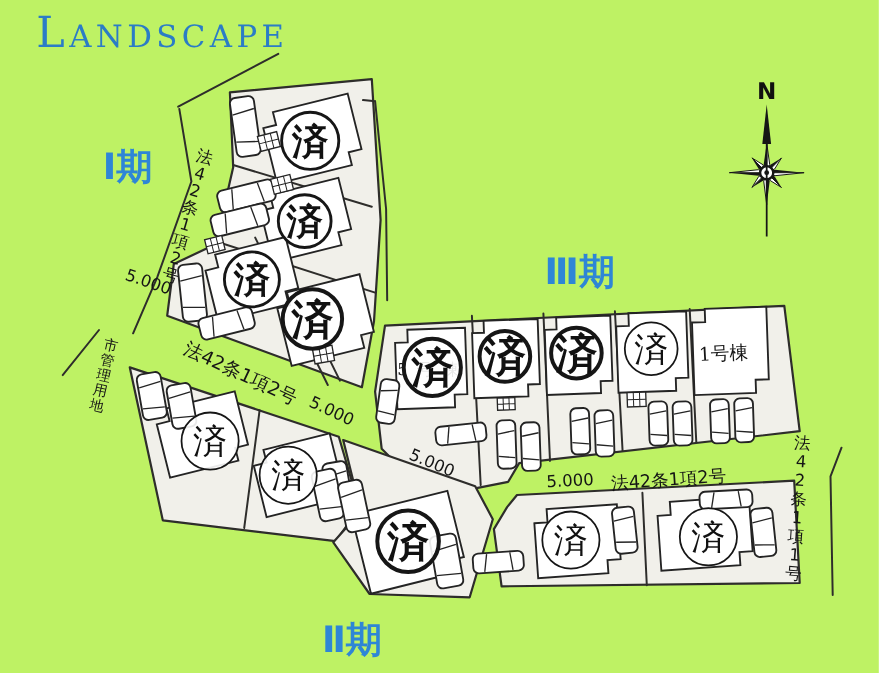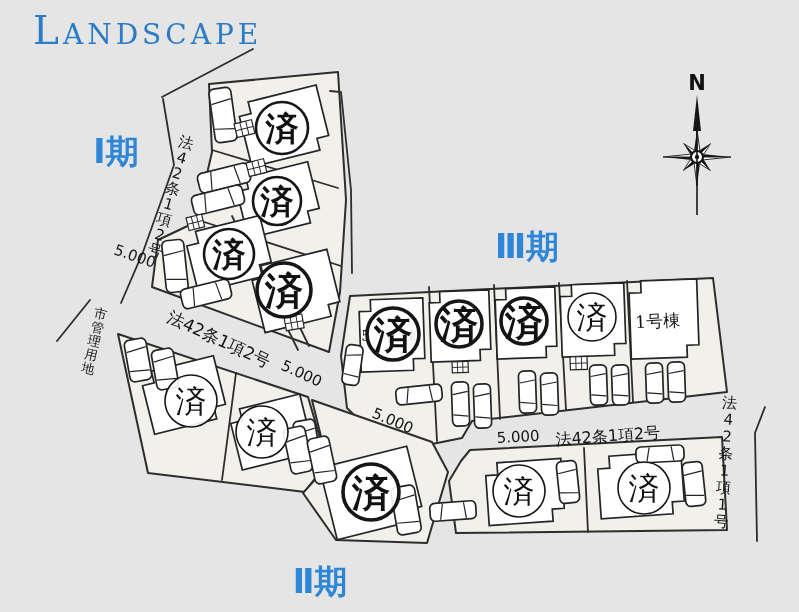--- a/index.html
+++ b/index.html
@@ -1,16 +1,16 @@
 <!DOCTYPE html>
 <html><head>
 <meta charset="utf-8">
 <style>
   html,body{margin:0;padding:0;background:#ffffff;}
-  .canvas{position:relative;width:799px;height:612px;background:#e5e5e5;overflow:hidden;
+  .canvas{position:relative;width:799px;height:612px;background:#bef264;overflow:hidden;
           font-family:"DejaVu Sans",sans-serif;}
   .title{position:absolute;left:33px;top:8px;font-family:"DejaVu Serif",serif;
          font-size:28px;letter-spacing:4px;color:#2b7cc6;font-weight:500;}
   .title::first-letter{font-size:39px;}
   svg{position:absolute;left:0;top:0;}
   text{user-select:none;}
   .blk{fill:#f1f0ea;stroke:#2e2d2b;stroke-width:2;stroke-linejoin:round;}
   .ln{fill:none;stroke:#2e2d2b;stroke-width:1.8;stroke-linecap:round;}
   .house{fill:#ffffff;stroke:#242424;stroke-width:1.7;stroke-linejoin:miter;}
   .car{fill:#ffffff;stroke:#242424;stroke-width:1.7;}

